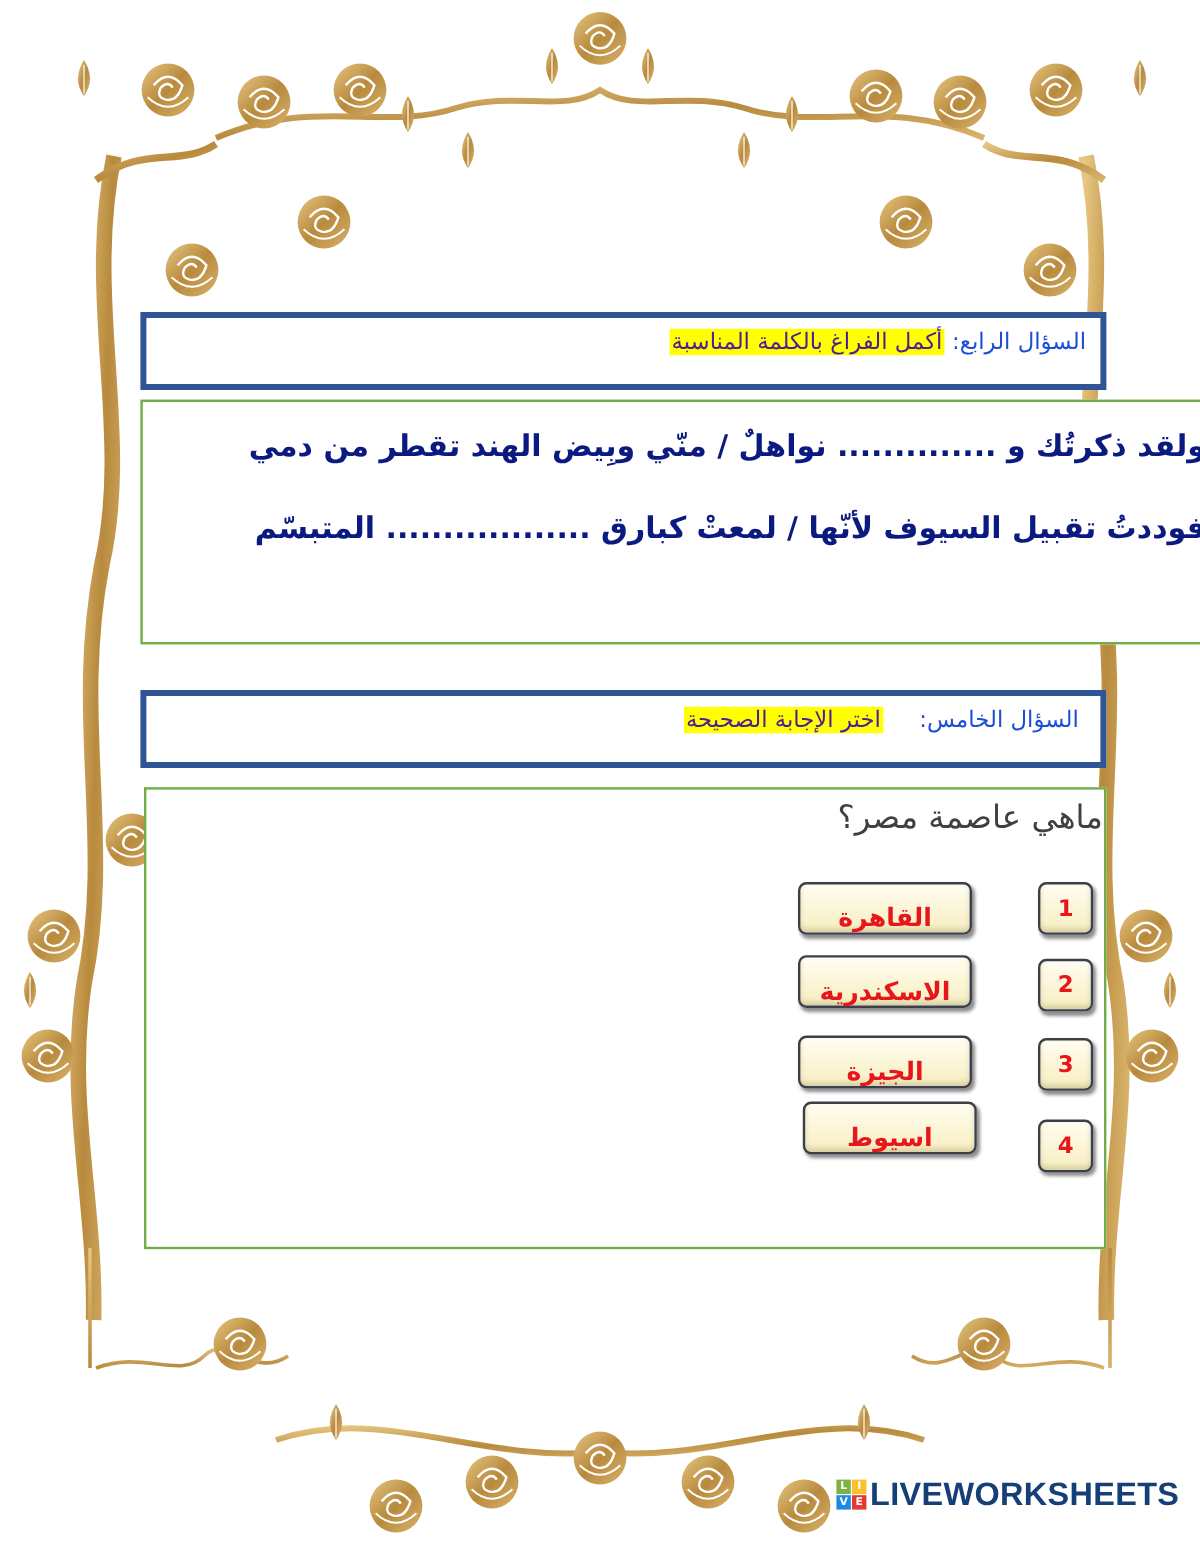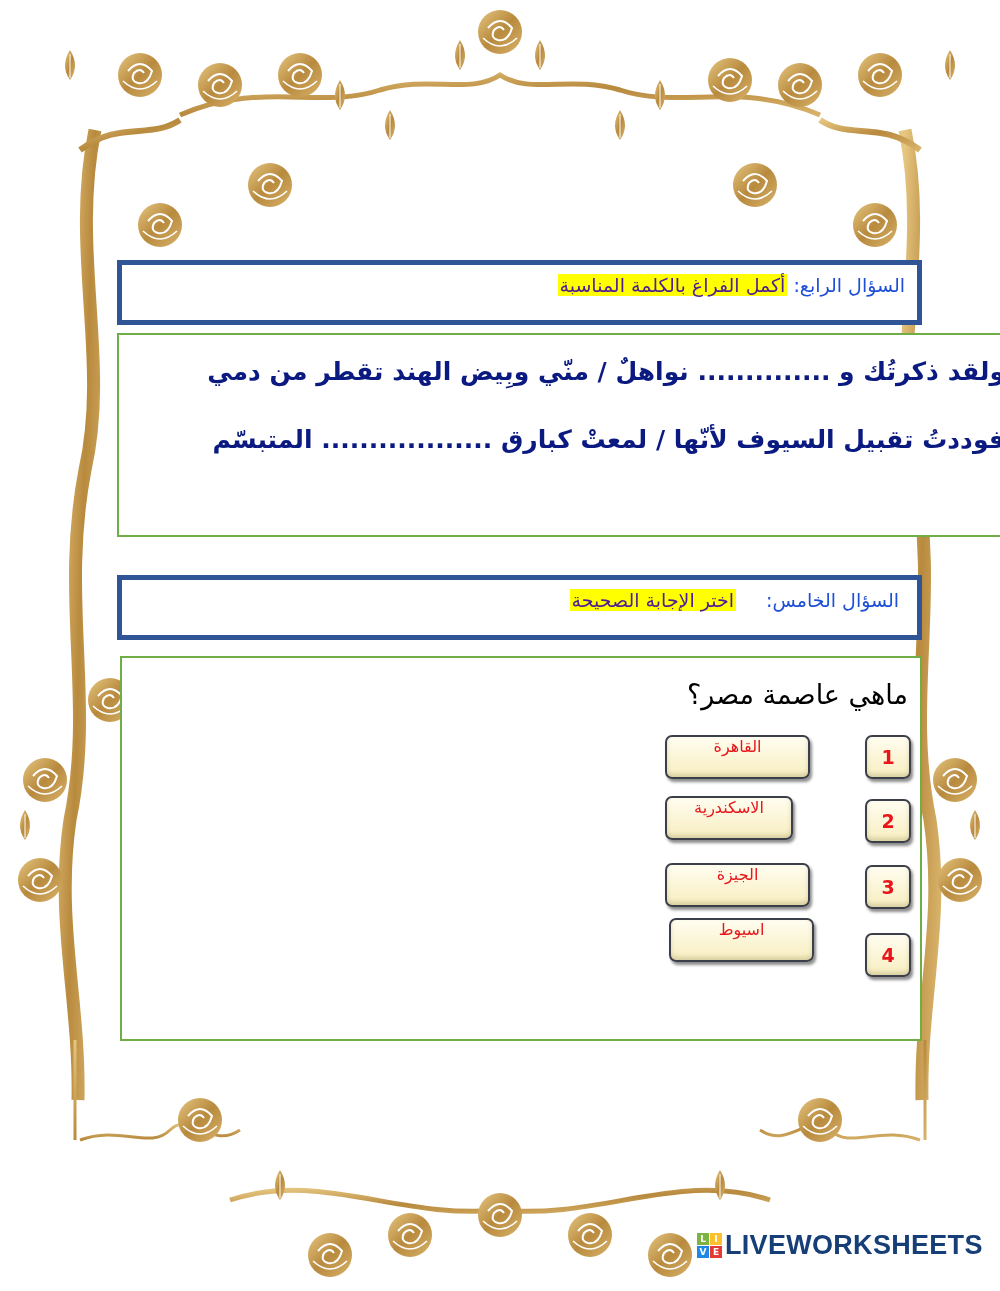--- a/index.html
+++ b/index.html
@@ -5,24 +5,24 @@
   html, body { margin:0; padding:0; }
   body { width:1000px; height:1291px; background:#ffffff; position:relative; overflow:hidden; font-family:"DejaVu Sans", sans-serif; }
   .frame { position:absolute; left:0; top:0; width:1000px; height:1291px; }
   .box { position:absolute; box-sizing:border-box; background:#ffffff; }
   .blue-box { border:5px solid #2f5597; }
   .green-box { border:2px solid #70ad47; }
   .hdr { position:absolute; right:12px; top:9px; direction:rtl; font-size:19px; white-space:nowrap; }
   .hdr .lbl { color:#1d4ed8; }
   .hdr .hl { background:#ffff00; color:#4c1d95; padding:0 2px; }
   .verse { position:absolute; right:14px; left:10px; direction:rtl; text-align:right; color:#0a1a80; font-weight:bold; font-size:25px; white-space:nowrap; font-family:"DejaVu Sans", sans-serif; }
-  .q { position:absolute; right:12px; top:8px; direction:rtl; font-size:27px; color:#000000;margin-top:13px; }
+  .q { position:absolute; right:1px; top:8px; direction:rtl; font-size:27px; color:#404040; }
   .opt { position:absolute; box-sizing:border-box; height:44px; border:2px solid #3b3f4a; border-radius:7px;
          background:linear-gradient(#fffdf0, #f8eec0); box-shadow:2px 3px 3px rgba(0,0,0,0.45), inset 0 -3px 4px rgba(120,110,70,0.25);
-         display:flex; align-items:flex-start; justify-content:center; direction:rtl; color:#e8161b; font-weight:normal; font-size:16px; }
+         display:flex; align-items:flex-end; justify-content:center; direction:rtl; color:#e8161b; font-weight:bold; font-size:21px; }
   .num { position:absolute; box-sizing:border-box; width:46px; height:44px; border:2px solid #3b3f4a; border-radius:7px;
          background:linear-gradient(#fffdf0, #f8eec0); box-shadow:2px 3px 3px rgba(0,0,0,0.45), inset 0 -3px 4px rgba(120,110,70,0.25);
          display:flex; align-items:center; justify-content:center; color:#e8161b; font-weight:bold; font-size:19px; }
   .logo { position:absolute; left:697px; top:1230px; display:flex; align-items:center; }
   .logo-tiles { display:grid; grid-template-columns:12px 12px; grid-template-rows:12px 12px; gap:1px; margin-right:3px; }
   .logo-tiles span { display:flex; align-items:center; justify-content:center; color:#fff; font-size:9px; font-weight:bold; }
   .logo-text { color:#163f78; font-weight:bold; font-size:27px; letter-spacing:0.3px; font-family:"Liberation Sans", sans-serif; }
 </style>
 </head>
 <body>
@@ -122,21 +122,21 @@
   <div class="num" style="left:743px; top:77px;">
       <span>1</span>
     </div>
   <div class="opt" style="left:543px; top:77px; width:145px;">
       <span>القاهرة</span>
     </div>
 
   <div class="num" style="left:743px; top:141px;">
       <span>2</span>
     </div>
-  <div class="opt" style="left:543px; top:138px; width:128px;">
+  <div class="opt" style="left:543px; top:138px; width:145px;">
       <span>الاسكندرية</span>
     </div>
 
   <div class="num" style="left:743px; top:207px;">
       <span>3</span>
     </div>
   <div class="opt" style="left:543px; top:205px; width:145px;">
       <span>الجيزة</span>
     </div>
 

